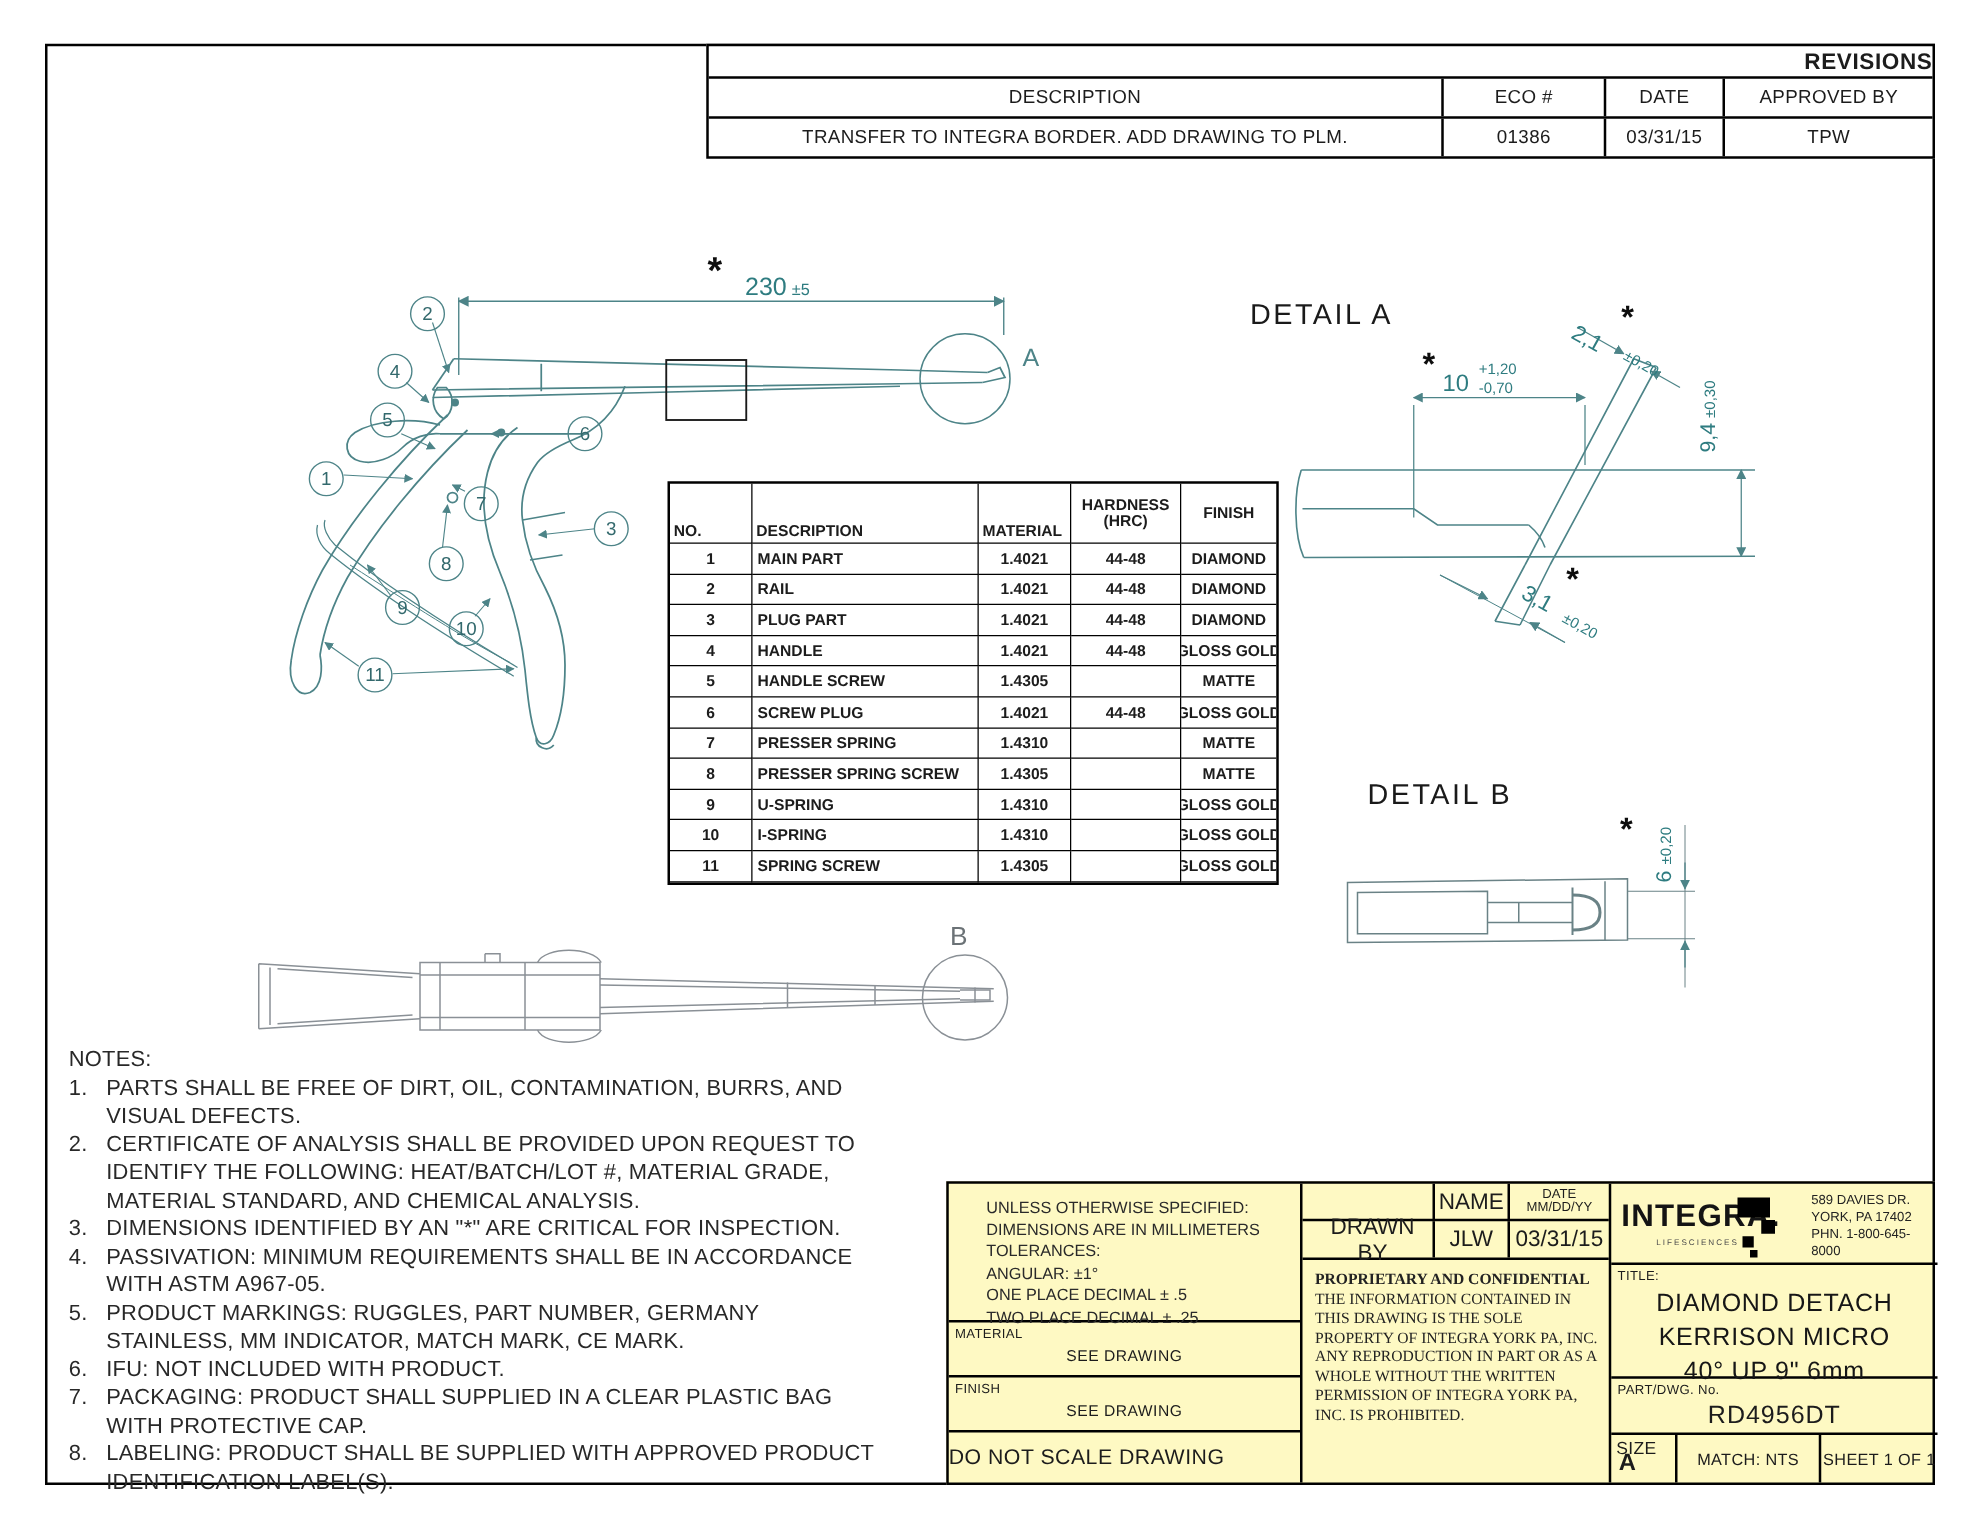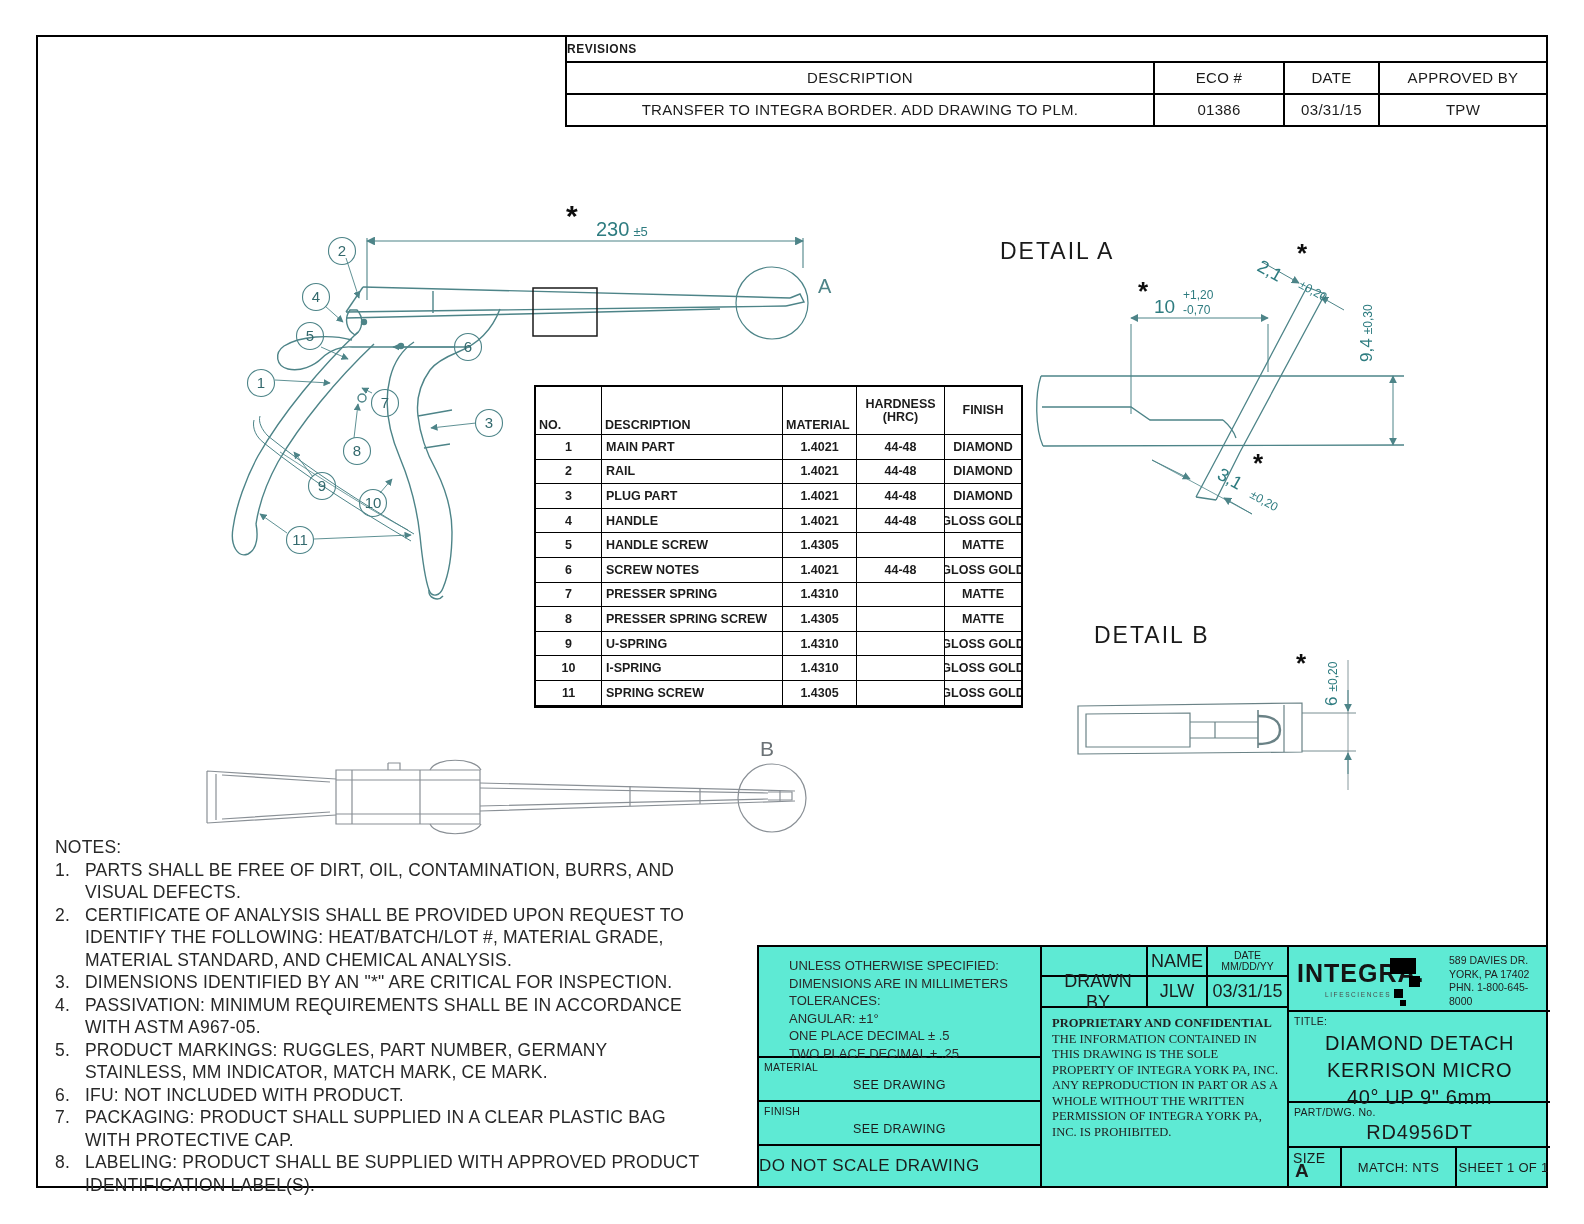--- a/index.html
+++ b/index.html
@@ -6,21 +6,21 @@
   body { background:#fff; font-family:"Liberation Sans", sans-serif; color:#1c1c1c; }
   .page { position:relative; width:1584px; height:1224px; background:#fff; overflow:hidden; }
   .abs { position:absolute; }
   .pre { white-space:pre-line; }
 
   
   .sheet-border { left:36px; top:35px; width:1512px; height:1153px; border:2px solid #000; }
 
   
   .rev { left:565px; top:35px; width:983px; border:2px solid #000; background:#fff; }
-  .rev-title { height:26px; border-bottom:2px solid #000; text-align:left; font-weight:bold; font-size:12px; line-height:25px; letter-spacing:.5px; }
+  .rev-title { height:26px; border-bottom:2px solid #000; text-align:right; font-weight:bold; font-size:18px; line-height:25px; letter-spacing:.5px; }
   .rev-row { display:grid; grid-template-columns:588px 130px 95px 166px; }
   .rev-row.hdr { border-bottom:2px solid #000; }
   .rev-cell { padding:5px 4px; text-align:center; font-size:15px; letter-spacing:.3px; border-right:2px solid #000; line-height:20px; }
   .rev-cell:last-child { border-right:none; }
 
   .etched { left:172px; top:148px; font-size:17px; line-height:23px; letter-spacing:.4px; color:#222; }
 
   
   .pt { left:534px; top:385px; width:489px; border:2px solid #000; background:#fff; }
   .pt-head, .pt-body { display:grid; grid-template-columns:66px 181px 74px 88px 76px; }
@@ -36,21 +36,21 @@
   
   .detail-label { font-size:23px; letter-spacing:2px; color:#1a1a1a; }
 
   
   .notes { left:55px; top:836px; width:648px; font-size:17.5px; line-height:22.5px; letter-spacing:.2px; color:#282828; }
   .note-item { display:flex; }
   .note-num { width:30px; flex:none; }
   .note-txt { flex:1; }
 
   
-  .tb { left:757px; top:945px; width:791px; height:243px; border:2px solid #000; background:#5eead4; }
+  .tb { left:757px; top:945px; width:791px; height:243px; border:2px solid #000; background:#fef9c3; }
   .tb .sect { position:absolute; }
   .tb-left { left:0; top:0; width:283px; height:239px; border-right:2px solid #000; }
   .tb-tol { height:111px; border-bottom:2px solid #000; padding:10px 8px 0 30px; font-size:13px; line-height:17.5px; color:#2a2a2a; }
   .tb-mat, .tb-fin { height:44px; border-bottom:2px solid #000; position:relative; }
   .tb-minilabel { position:absolute; left:5px; top:3px; font-size:10.5px; letter-spacing:.3px; }
   .tb-seevalue { position:absolute; left:0; right:0; top:20px; text-align:center; font-size:12.5px; letter-spacing:.4px; }
   .tb-dns { height:39px; text-align:left; font-size:17px; letter-spacing:.4px; line-height:39px; }
   .tb-mid { left:283px; top:0; width:247px; height:239px; border-right:2px solid #000; }
   .sig { display:grid; grid-template-columns:106px 60px 79px; grid-template-rows:30px 29px; border-bottom:2px solid #000; }
   .sig-cell { border-right:2px solid #000; border-bottom:2px solid #000; display:flex; align-items:center; justify-content:center; text-align:center; font-size:18px; }
@@ -309,21 +309,21 @@
         <div class="pt-cell c1">HANDLE</div>
         <div class="pt-cell c2">1.4021</div>
         <div class="pt-cell c3">44-48</div>
         <div class="pt-cell c4">GLOSS GOLD</div>
         <div class="pt-cell c0">5</div>
         <div class="pt-cell c1">HANDLE SCREW</div>
         <div class="pt-cell c2">1.4305</div>
         <div class="pt-cell c3"></div>
         <div class="pt-cell c4">MATTE</div>
         <div class="pt-cell c0">6</div>
-        <div class="pt-cell c1">SCREW NOTES</div>
+        <div class="pt-cell c1">SCREW PLUG</div>
         <div class="pt-cell c2">1.4021</div>
         <div class="pt-cell c3">44-48</div>
         <div class="pt-cell c4">GLOSS GOLD</div>
         <div class="pt-cell c0">7</div>
         <div class="pt-cell c1">PRESSER SPRING</div>
         <div class="pt-cell c2">1.4310</div>
         <div class="pt-cell c3"></div>
         <div class="pt-cell c4">MATTE</div>
         <div class="pt-cell c0">8</div>
         <div class="pt-cell c1">PRESSER SPRING SCREW</div>

